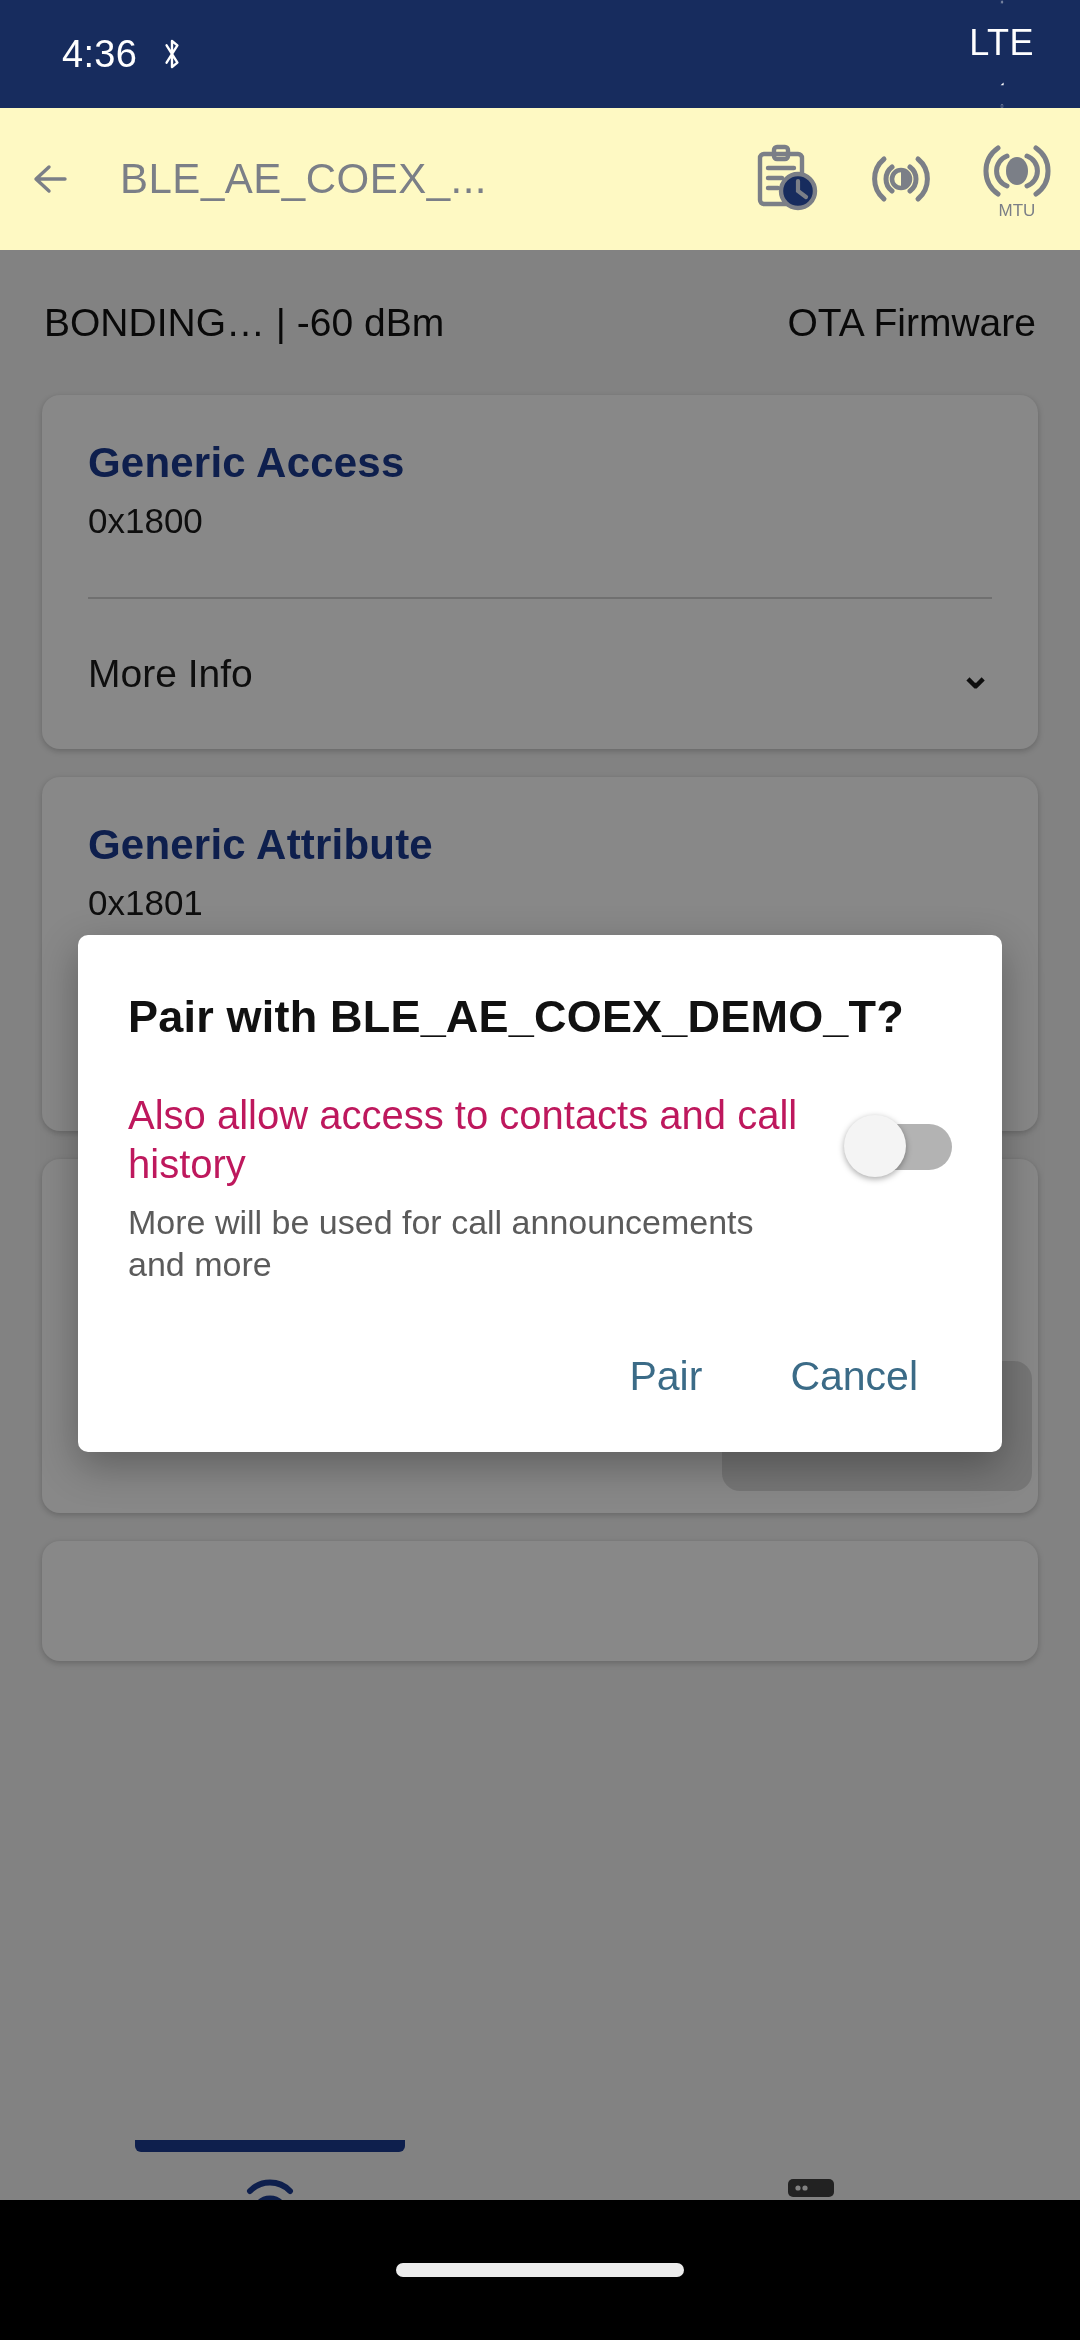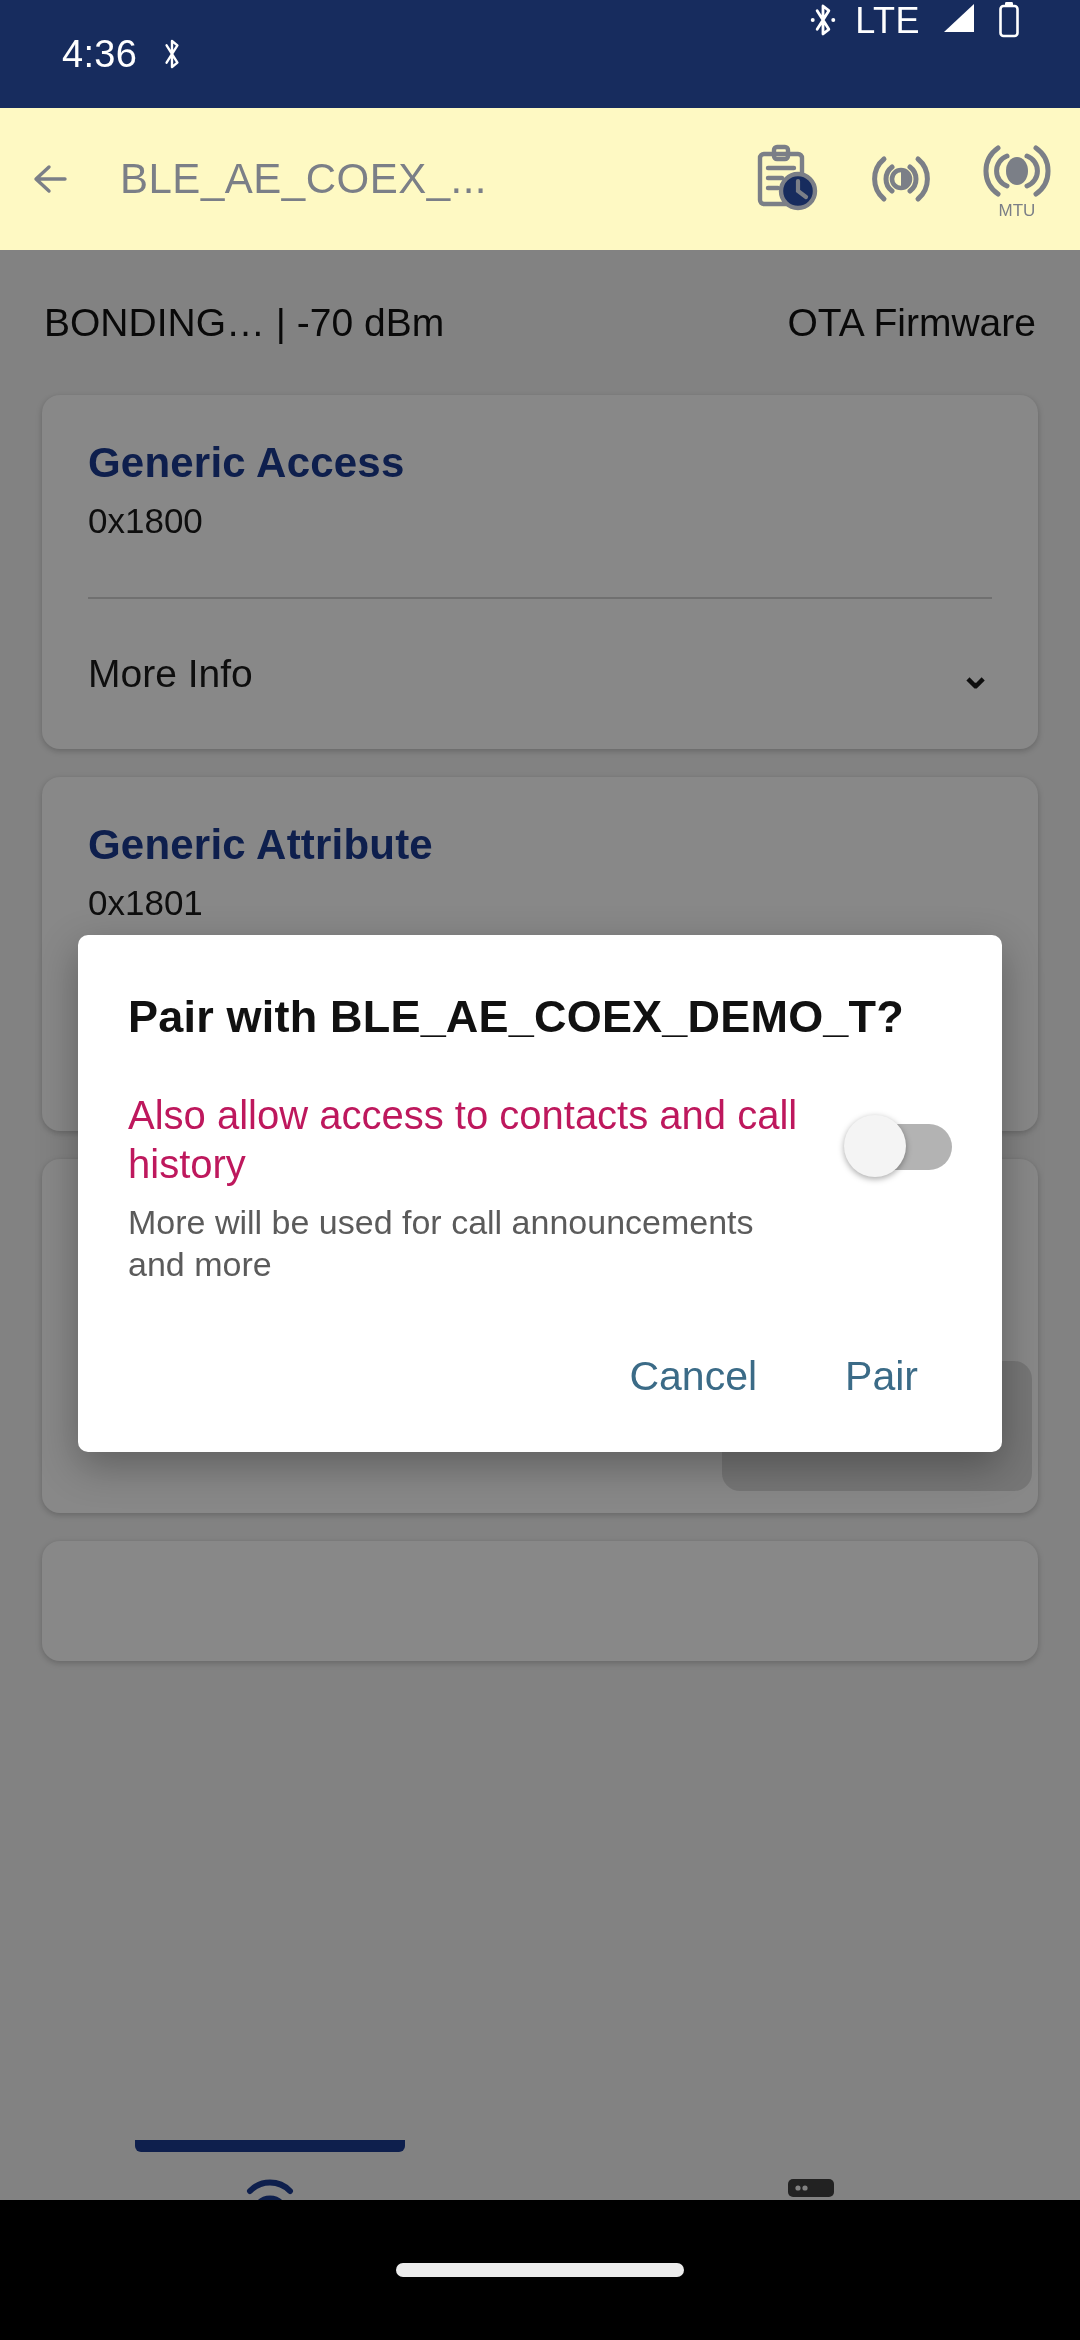--- a/index.html
+++ b/index.html
@@ -11,21 +11,21 @@
   }
   #screen { position:relative; width:1080px; height:2340px; background:#fff; overflow:hidden; }
 
   
   .statusbar{
     position:absolute; top:0; left:0; width:1080px; height:108px;
     background:#172c5e; color:#fff; z-index:5;
   }
   .sb-left{ position:absolute; left:62px; top:0; height:108px; display:flex; align-items:center; gap:22px; }
   .sb-time{ font-size:38px; letter-spacing:.3px; font-weight:400; color:#fff; }
-  .sb-right{ position:absolute; right:58px; top:0; height:108px; display:flex; align-items:flex-start; gap:18px; }
+  .sb-right{ position:absolute; right:46px; top:0; height:108px; display:flex; align-items:center; gap:18px;flex-direction:column; }
   .sb-lte{ font-size:36px; letter-spacing:.5px; color:#fff; }
 
   
   .appbar{
     position:absolute; top:108px; left:0; width:1080px; height:142px;
     background:#fef9c3; z-index:5; display:flex; align-items:center;
   }
   .appbar-back{ width:110px; height:142px; display:flex; align-items:center; justify-content:center; }
   .appbar-title{
     flex:0 0 auto; color:#7b7f87; font-size:42px; letter-spacing:.5px;
@@ -205,21 +205,21 @@
           <text x="41" y="80" fill="#7b7f87" font-size="17" font-family="Liberation Sans, sans-serif" text-anchor="middle">MTU</text>
         </svg>
       </div>
 
     </div>
   </div>
 
   <div class="content">
 
     <div class="infobar">
-      <span>BONDING… | -70 dBm</span>
+      <span>BONDING… | -60 dBm</span>
       <span>OTA Firmware</span>
     </div>
 
     <div class="cards">
 
       <div class="card">
         <div class="card-title">Generic Access</div>
         <div class="card-uuid">0x1800</div>
         <div class="card-divider"></div>
         <div class="card-moreinfo">
@@ -301,22 +301,22 @@
       <div class="dlg-texts">
         <div class="dlg-primary">Also allow access to contacts and call history</div>
         <div class="dlg-secondary">More will be used for call announcements and more</div>
       </div>
       <div class="switch">
         <div class="track"></div>
         <div class="thumb"></div>
       </div>
     </div>
     <div class="dlg-actions">
+      <button class="dlg-btn">Pair</button>
       <button class="dlg-btn">Cancel</button>
-      <button class="dlg-btn">Pair</button>
     </div>
   </div>
 
   <div class="gesturebar">
     <div class="gesture-pill"></div>
   </div>
 
 </div>
 
 </body></html>

